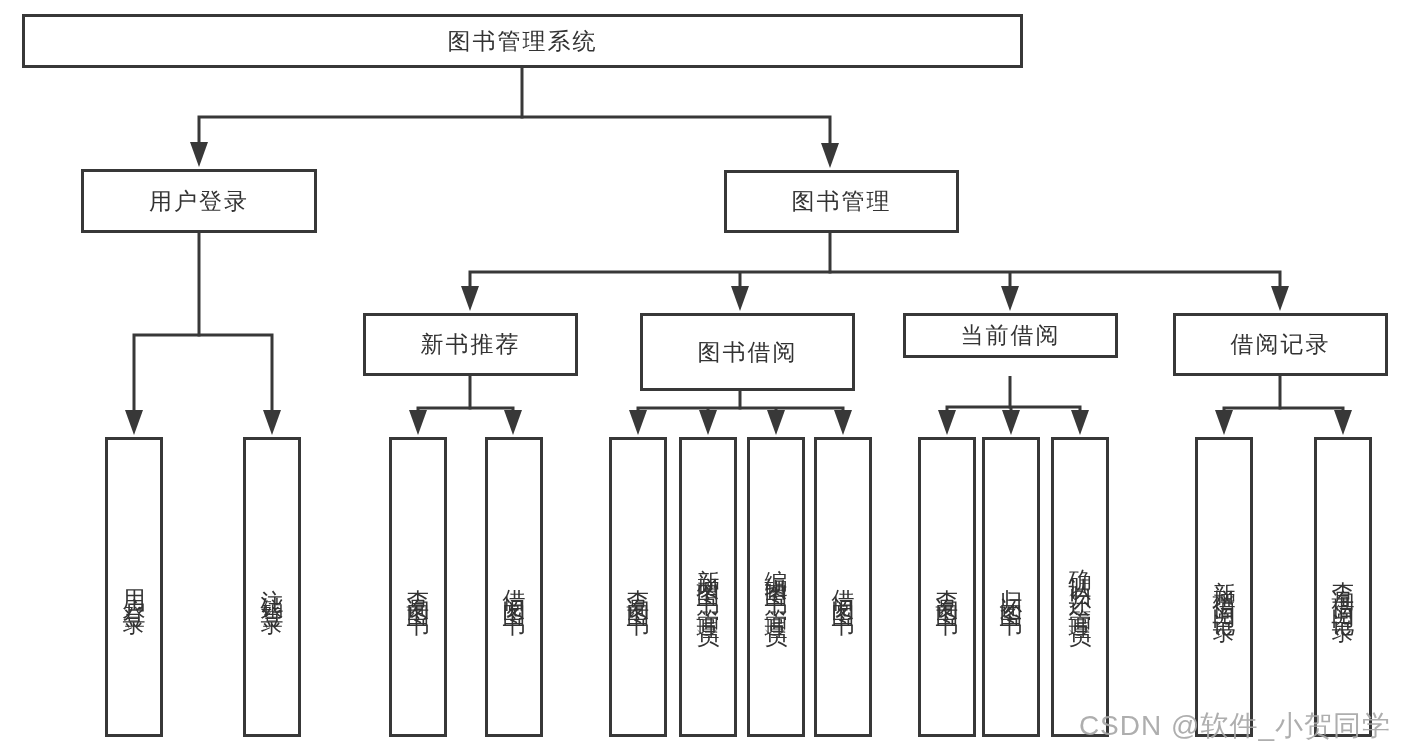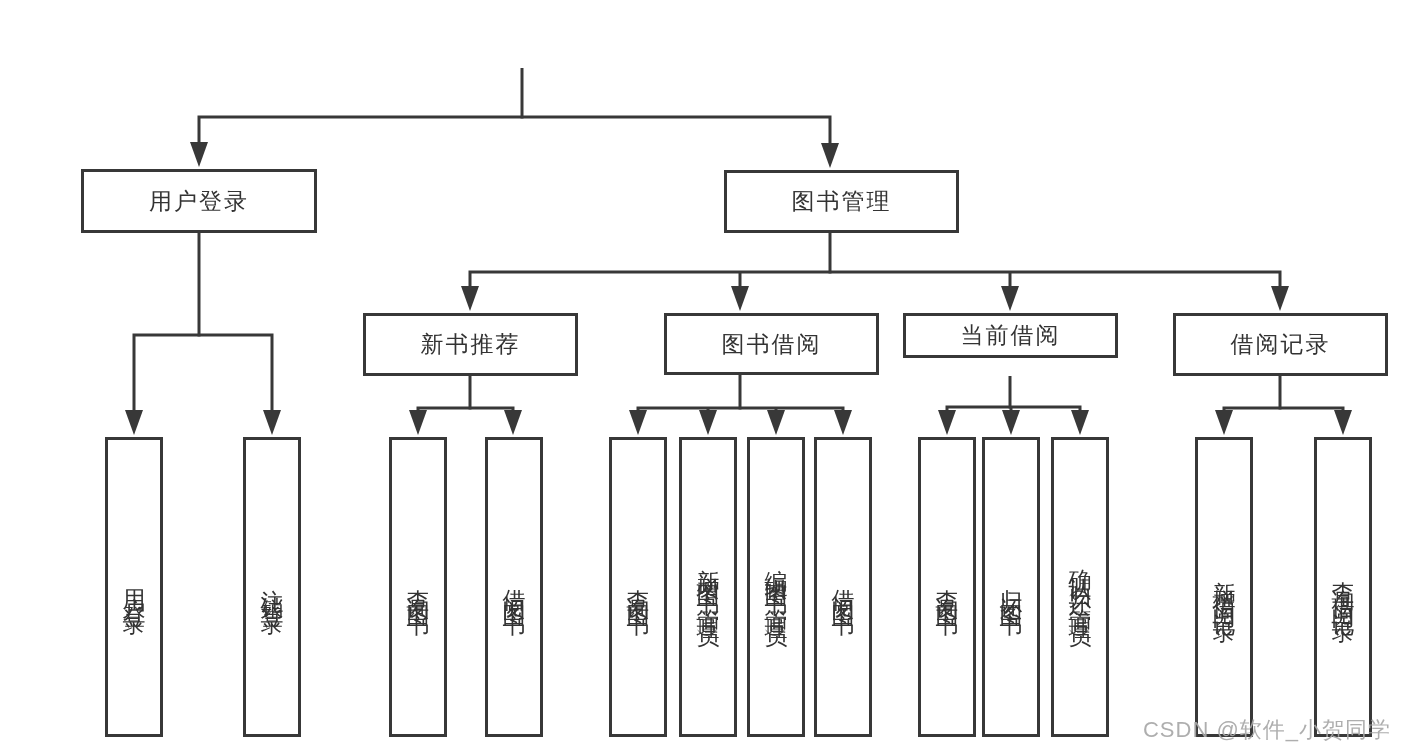--- a/index.html
+++ b/index.html
@@ -42,21 +42,21 @@
     text-orientation: mixed;
     font-size: 23px;
     letter-spacing: 8px;
     line-height: 1;
     white-space: nowrap;
   }
   .watermark {
     position: absolute;
     right: 14px;
     bottom: 2px;
-    font-size: 22px;
+    font-size: 28px;
     color: #a8a8a8;
     opacity: 0.92;
     z-index: 5;
     white-space: nowrap;
     letter-spacing: 1px;
   }
 </style>
 </head>
 <body>
 
@@ -103,32 +103,35 @@
     <polygon points="938,410 956,410 947,435" fill="#383838" stroke="none"></polygon>
     <polygon points="1002,410 1020,410 1011,435" fill="#383838" stroke="none"></polygon>
     <polygon points="1071,410 1089,410 1080,435" fill="#383838" stroke="none"></polygon>
 
     <line x1="1280" y1="376" x2="1280" y2="409.5"></line>
     <polyline points="1224,413 1224,408 1343,408 1343,413"></polyline>
     <polygon points="1215,410 1233,410 1224,435" fill="#383838" stroke="none"></polygon>
     <polygon points="1334,410 1352,410 1343,435" fill="#383838" stroke="none"></polygon>
   </svg>
 
+  <div class="box hbox" style="left:22px; top:14px; width:1001px; height:54px;">
+    <span>图书管理系统</span>
+  </div>
 
   <div class="box hbox" style="left:81px; top:169px; width:236px; height:64px;">
     <span>用户登录</span>
   </div>
   <div class="box hbox" style="left:724px; top:170px; width:235px; height:63px;">
     <span>图书管理</span>
   </div>
 
   <div class="box hbox" style="left:363px; top:313px; width:215px; height:63px;">
     <span>新书推荐</span>
   </div>
-  <div class="box hbox" style="left:664px; top:313px; width:215px; height:62px;">
+  <div class="box hbox" style="left:640px; top:313px; width:215px; height:78px;">
     <span>图书借阅</span>
   </div>
   <div class="box hbox" style="left:903px; top:313px; width:215px; height:45px;">
     <span>当前借阅</span>
   </div>
   <div class="box hbox" style="left:1173px; top:313px; width:215px; height:63px;">
     <span>借阅记录</span>
   </div>
 
   <div class="box vbox" style="left:105px; top:437px; width:58px; height:300px;">

